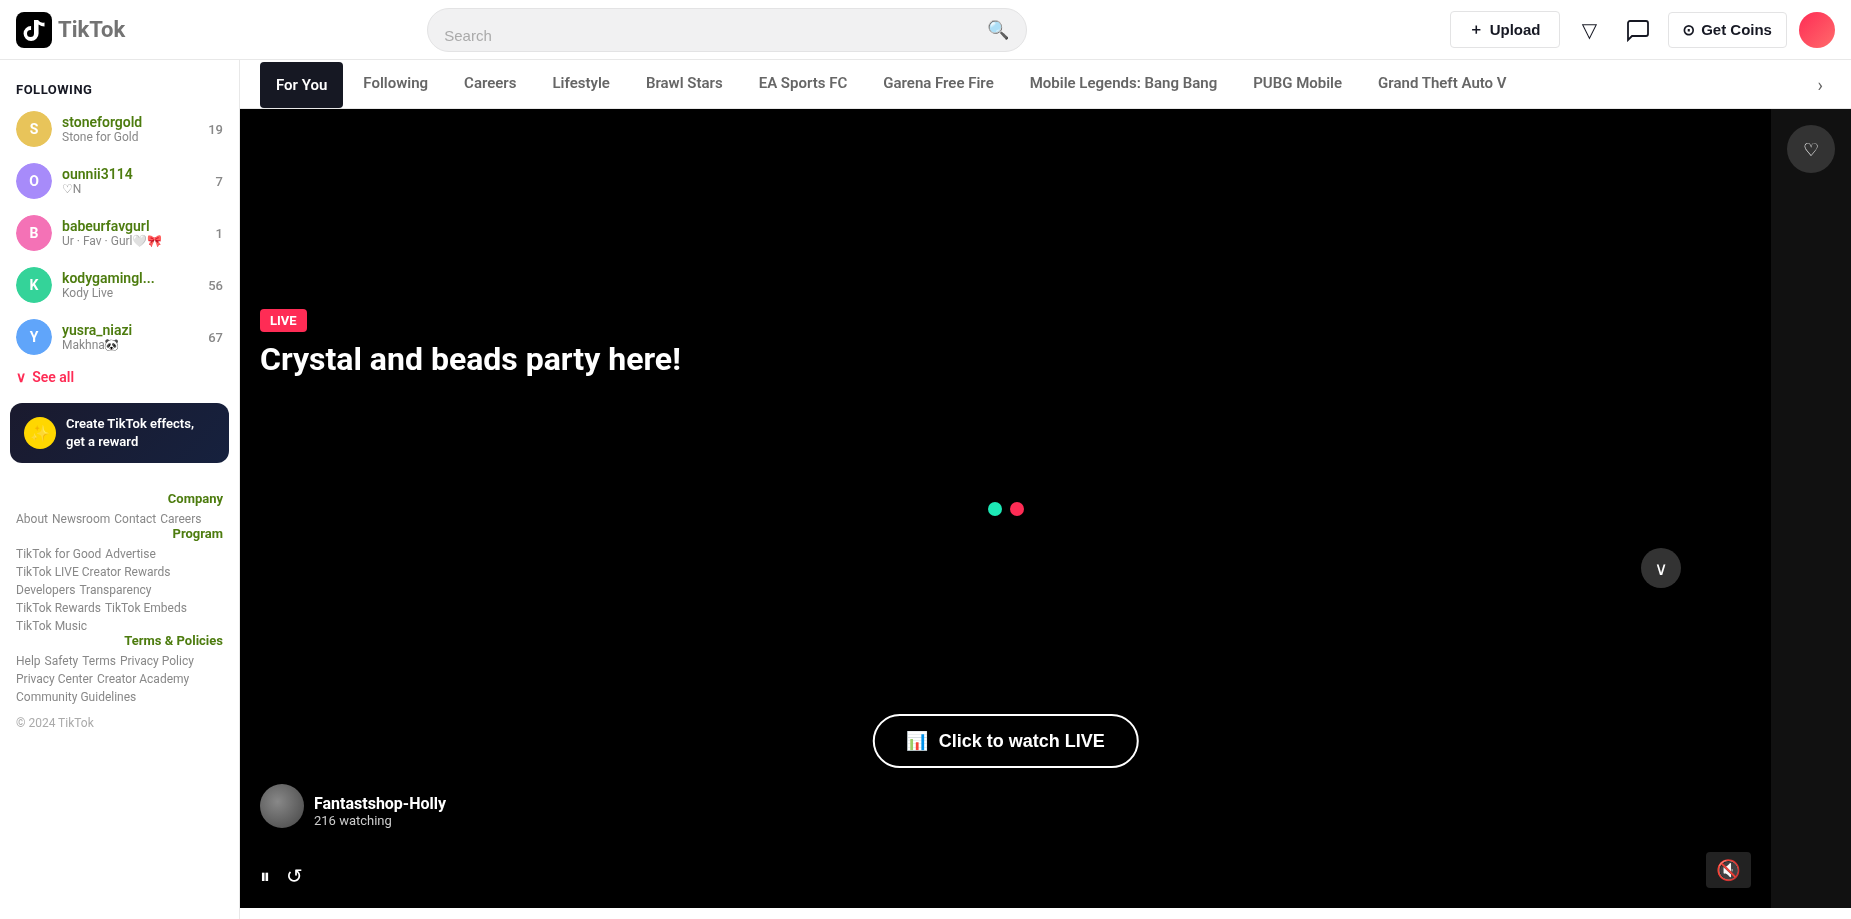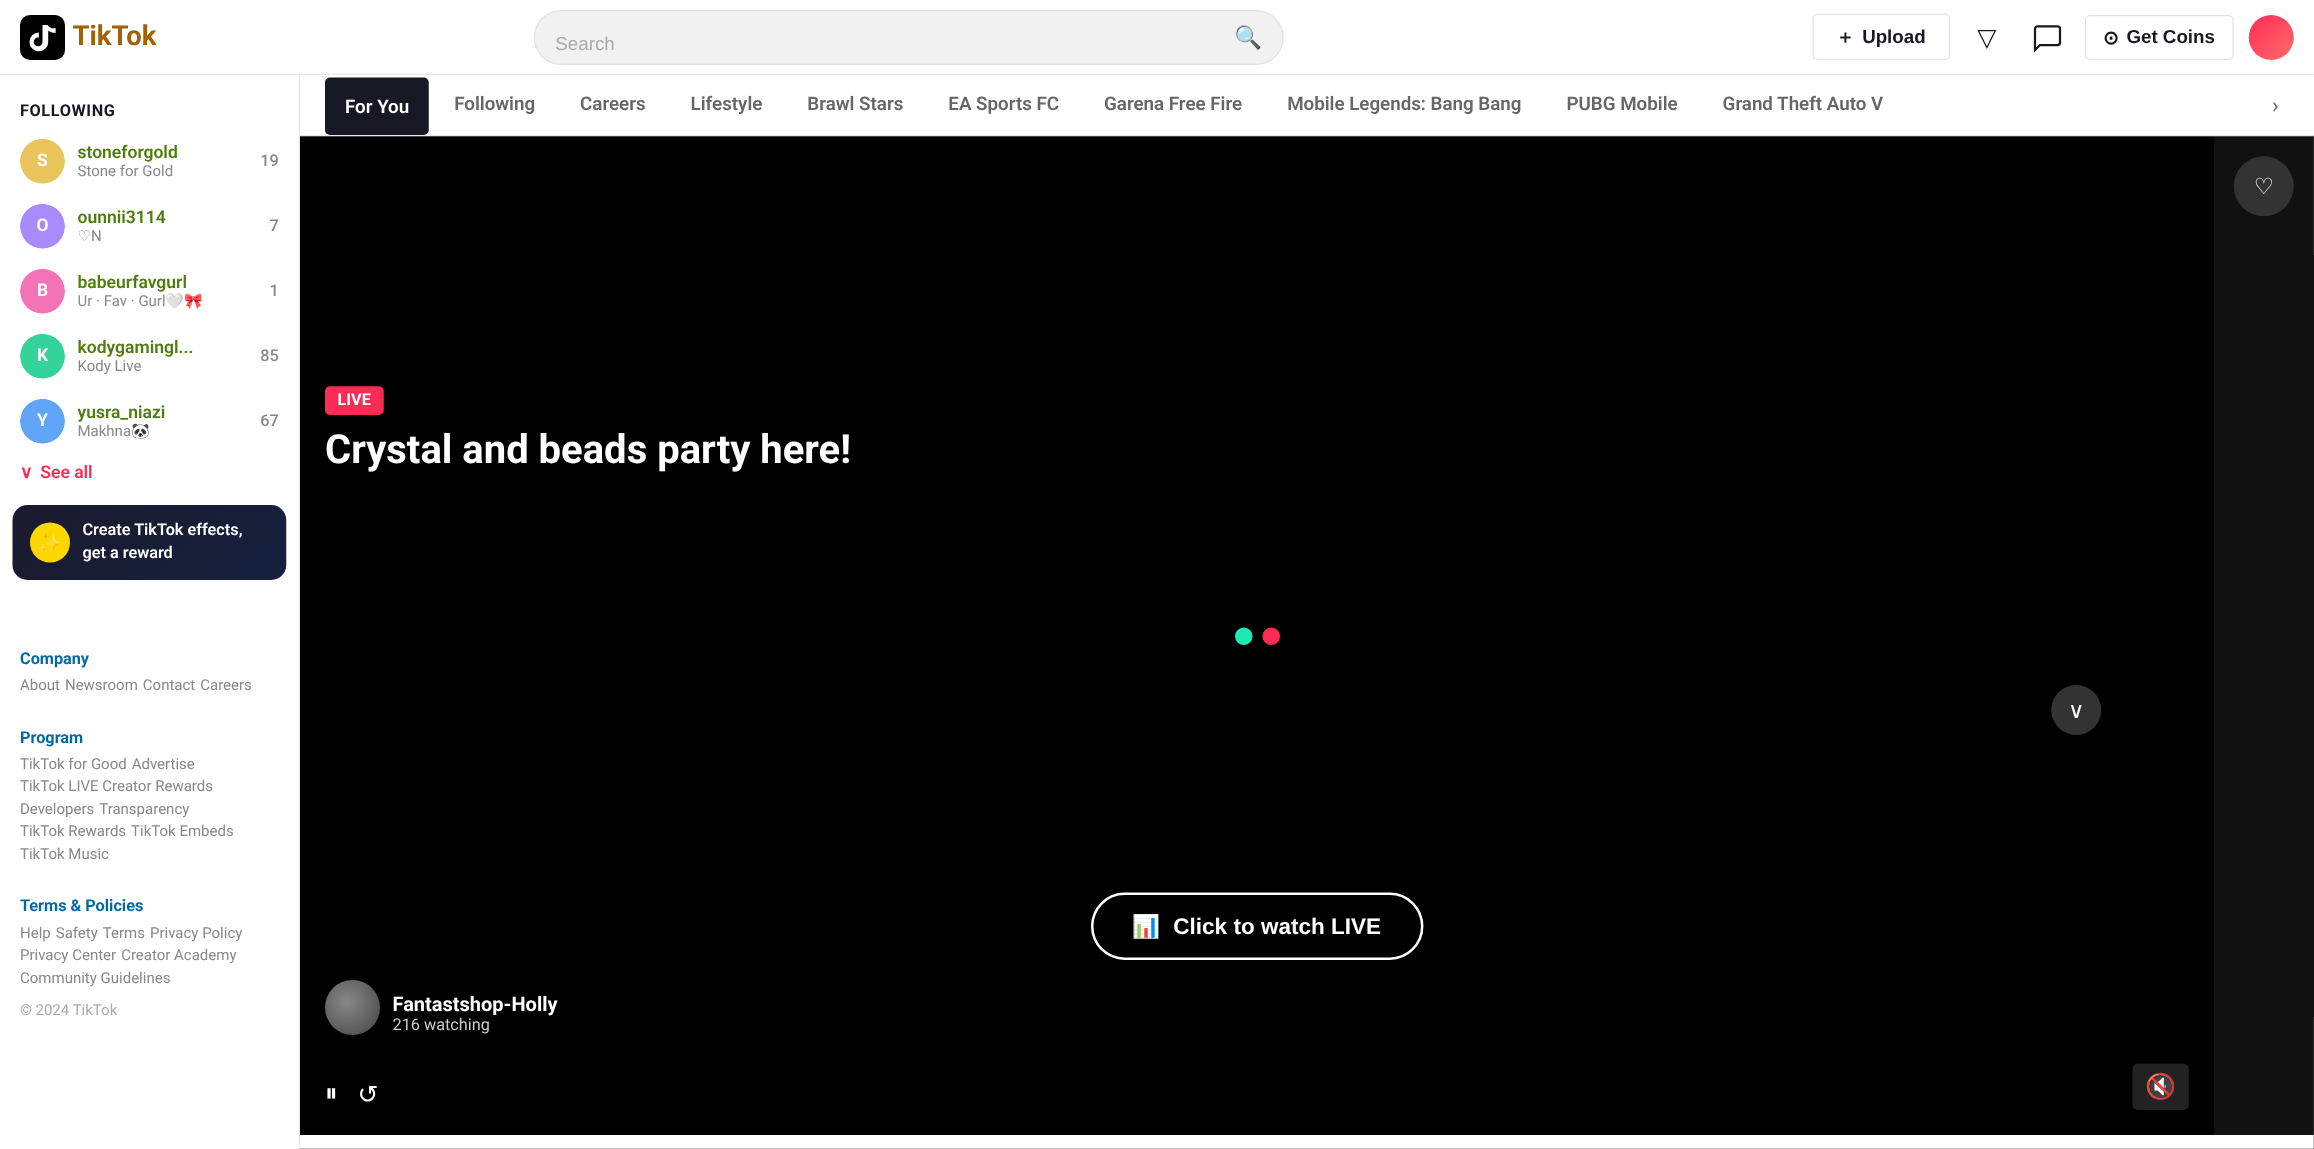--- a/index.html
+++ b/index.html
@@ -22,21 +22,21 @@
       align-items: center;
       gap: 6px;
       min-width: 200px;
     }
     .logo-icon {
       width: 36px; height: 36px;
     }
     .logo-text {
       font-size: 22px;
       font-weight: 700;
-      color: #a16207;
+      color: #737373;
     }
     .search-bar {
       flex: 1;
       max-width: 600px;
       margin: 0 auto;
       display: flex;
       align-items: center;
       background: #f1f1f2;
       border-radius: 92px;
       padding: 0 16px;
@@ -176,21 +176,21 @@
     .effects-icon {
       width: 32px; height: 32px;
       background: #ffd700;
       border-radius: 50%;
       display: flex; align-items: center; justify-content: center;
       font-size: 16px;
       flex-shrink: 0;
     }
     .effects-text { color: #fff; font-size: 13px; font-weight: 600; line-height: 1.4; }
     .footer-section { padding: 16px; }
-    .footer-category { font-size: 13px; font-weight: 700; color: #0369a1; margin-bottom: 6px; margin-top: 28px; }
+    .footer-category { font-size: 13px; font-weight: 700; color: #4d7c0f; margin-bottom: 6px; margin-top: 0; text-align: right; }
     .footer-links { display: flex; flex-wrap: wrap; gap: 4px; }
     .footer-link { font-size: 12px; color: #888; cursor: pointer; }
     .copyright { font-size: 12px; color: #aaa; margin-top: 12px; }
 
     
     .content-area {
       margin-left: 240px;
       flex: 1;
       min-height: calc(100vh - 60px);
     }
@@ -461,21 +461,21 @@
     <div class="following-count">1</div>
   </div>
           <div class="following-item">
     <div class="following-avatar">
       <div class="avatar-placeholder" style="background:#34d399">K</div>
     </div>
     <div class="following-info">
       <div class="following-name">kodygamingl...</div>
       <div class="following-sub">Kody Live</div>
     </div>
-    <div class="following-count">85</div>
+    <div class="following-count">56</div>
   </div>
           <div class="following-item">
     <div class="following-avatar">
       <div class="avatar-placeholder" style="background:#60a5fa">Y</div>
     </div>
     <div class="following-info">
       <div class="following-name">yusra_niazi</div>
       <div class="following-sub">Makhna🐼</div>
     </div>
     <div class="following-count">67</div>

